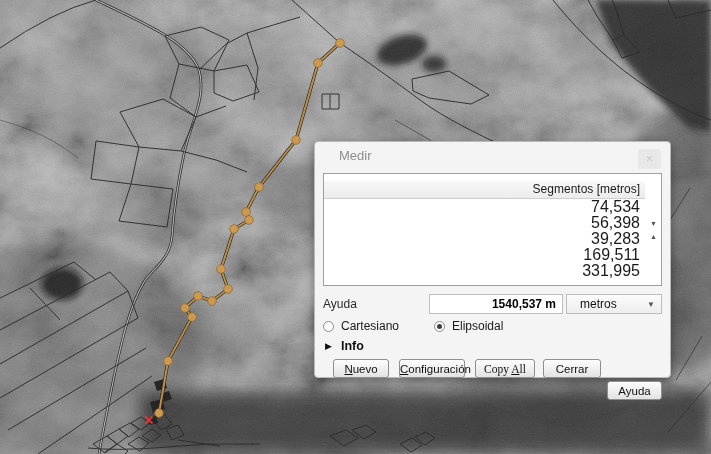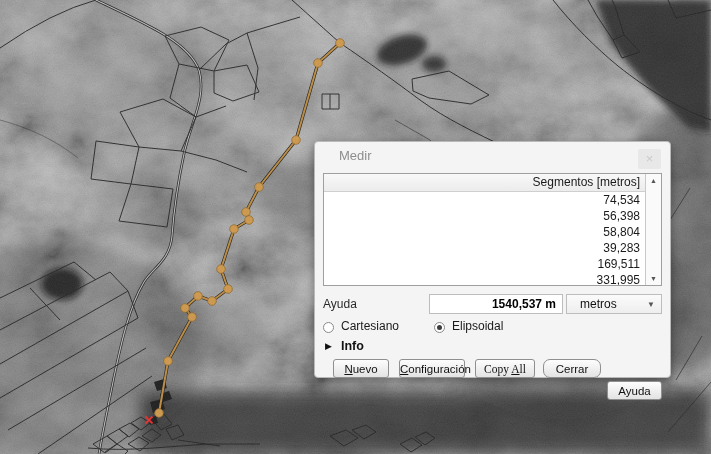--- a/index.html
+++ b/index.html
@@ -8,65 +8,65 @@
   .stage svg.map{position:absolute;left:0;top:0;}
 
   
   .dialog{position:absolute;left:314px;top:141px;width:357px;height:237px;
           background:#f4f4f4;border:1px solid #b9b9b9;border-radius:4px;
           box-shadow:0 3px 10px rgba(0,0,0,.38);box-sizing:border-box;}
   .dlg-title{position:absolute;left:24px;top:6px;font-size:13px;color:#8e8e8e;}
   .dlg-close{position:absolute;right:9px;top:7px;width:23px;height:20px;background:#e8e8e8;
              border-radius:2px;color:#cbcbcb;font-size:13px;line-height:20px;text-align:center;cursor:default;}
   .dlg-table{position:absolute;left:8px;right:8px;top:31px;height:113px;background:#fff;
-             border:1px solid #9f9f9f;display:flex;box-sizing:border-box;}
+             border:1px solid #9f9f9f;display:flex;box-sizing:border-box;align-items:center;}
   .seg-col{flex:1;display:flex;flex-direction:column;overflow:hidden;}
   .seg-head{height:17px;line-height:17px;background:linear-gradient(#f8f8f8,#ececec);
             border-bottom:1px solid #cfcfcf;text-align:right;padding-right:5px;
             font-size:12px;color:#1a1a1a;}
   .seg-row{height:16px;line-height:16px;text-align:right;padding-right:5px;
-           font-size:12px;color:#1a1a1a;}
+           font-size:16px;color:#1a1a1a;}
   .seg-scroll{width:15px;border-left:1px solid #c9c9c9;background:#fafafa;position:relative;}
   .sarrow{position:absolute;left:0;width:15px;height:13px;font-size:7px;color:#555;
           text-align:center;line-height:13px;}
   .sarrow.up{top:0;} .sarrow.down{bottom:0;}
 
   .row-total{position:absolute;left:8px;right:8px;top:152px;height:20px;}
   .lbl-total{position:absolute;left:0;top:3px;font-size:12px;color:#2a2a2a;}
   .total-box{position:absolute;left:106px;top:0;width:134px;height:20px;background:#fff;
              border:1px solid #bdbdbd;box-sizing:border-box;font-size:12px;font-weight:bold;
              color:#000;text-align:right;line-height:18px;padding-right:6px;}
   .unit-box{position:absolute;right:0;top:0;width:96px;height:20px;box-sizing:border-box;
             background:linear-gradient(#fbfbfb,#eeeeee);border:1px solid #bdbdbd;
             font-size:12px;color:#111;line-height:18px;padding-left:13px;}
   .unit-arrow{position:absolute;right:6px;top:0;font-size:8px;color:#555;line-height:19px;}
 
   .row-radios{position:absolute;left:8px;right:8px;top:176px;height:16px;display:flex;align-items:center;}
-  .radio{display:flex;align-items:flex-end;gap:7px;}
+  .radio{display:flex;align-items:center;gap:7px;}
   .radio:first-child{width:111px;}
   .rdot{width:11px;height:11px;border:1px solid #8a8a8a;border-radius:50%;background:#fff;
         box-sizing:border-box;position:relative;flex:none;}
   .rdot.sel::after{content:"";position:absolute;left:2px;top:2px;width:5px;height:5px;
         border-radius:50%;background:#3d3d3d;}
   .rlbl{font-size:12px;color:#1a1a1a;}
 
   .row-info{position:absolute;left:10px;right:8px;top:196px;height:16px;display:flex;
             align-items:center;gap:9px;}
   .tri{font-size:9px;color:#111;}
   .info-lbl{font-size:12.5px;font-weight:bold;color:#111;}
 
   .row-buttons{position:absolute;left:8px;right:8px;top:217px;height:19px;display:flex;
                justify-content:flex-end;align-items:center;}
   .btn{height:19px;box-sizing:border-box;background:linear-gradient(#fdfdfd,#e3e3e3);
        border:1px solid #8f8f8f;border-radius:3px;font-size:11.5px;color:#111;
        font-family:inherit;text-align:center;line-height:16px;padding:0;margin-left:10px;}
   .btn:nth-child(1){width:56px;margin-left:0;}
   .btn:nth-child(2){width:66px;}
   .btn:nth-child(3){width:60px;font-family:Liberation Serif, serif;}
-  .btn:nth-child(4){width:58px;margin-left:8px;border-radius:7px;}
+  .btn:nth-child(4){width:58px;margin-left:8px;}
   .btn:nth-child(5){width:55px;margin-left:6px;margin-top:44px;}
   .mn{text-decoration:underline;}
 </style>
 </head>
 <body>
 
 <div class="stage">
 
   <svg class="map" width="711" height="454" viewBox="0 0 711 454">
     <defs>
@@ -180,21 +180,20 @@
   <div class="dialog">
     <div class="dlg-title">Medir</div>
     <div class="dlg-close">×</div>
 
     <div class="dlg-table">
       <div class="seg-col">
         <div class="seg-head">Segmentos [metros]</div>
         <div id="seg-rows">
             <div class="seg-row">74,534</div>
             <div class="seg-row">56,398</div>
-            <div class="seg-row">58,804</div>
             <div class="seg-row">39,283</div>
             <div class="seg-row">169,511</div>
             <div class="seg-row">331,995</div>
           </div>
       </div>
       <div class="seg-scroll">
         <div class="sarrow up">▲</div>
         <div class="sarrow down">▼</div>
       </div>
     </div>

